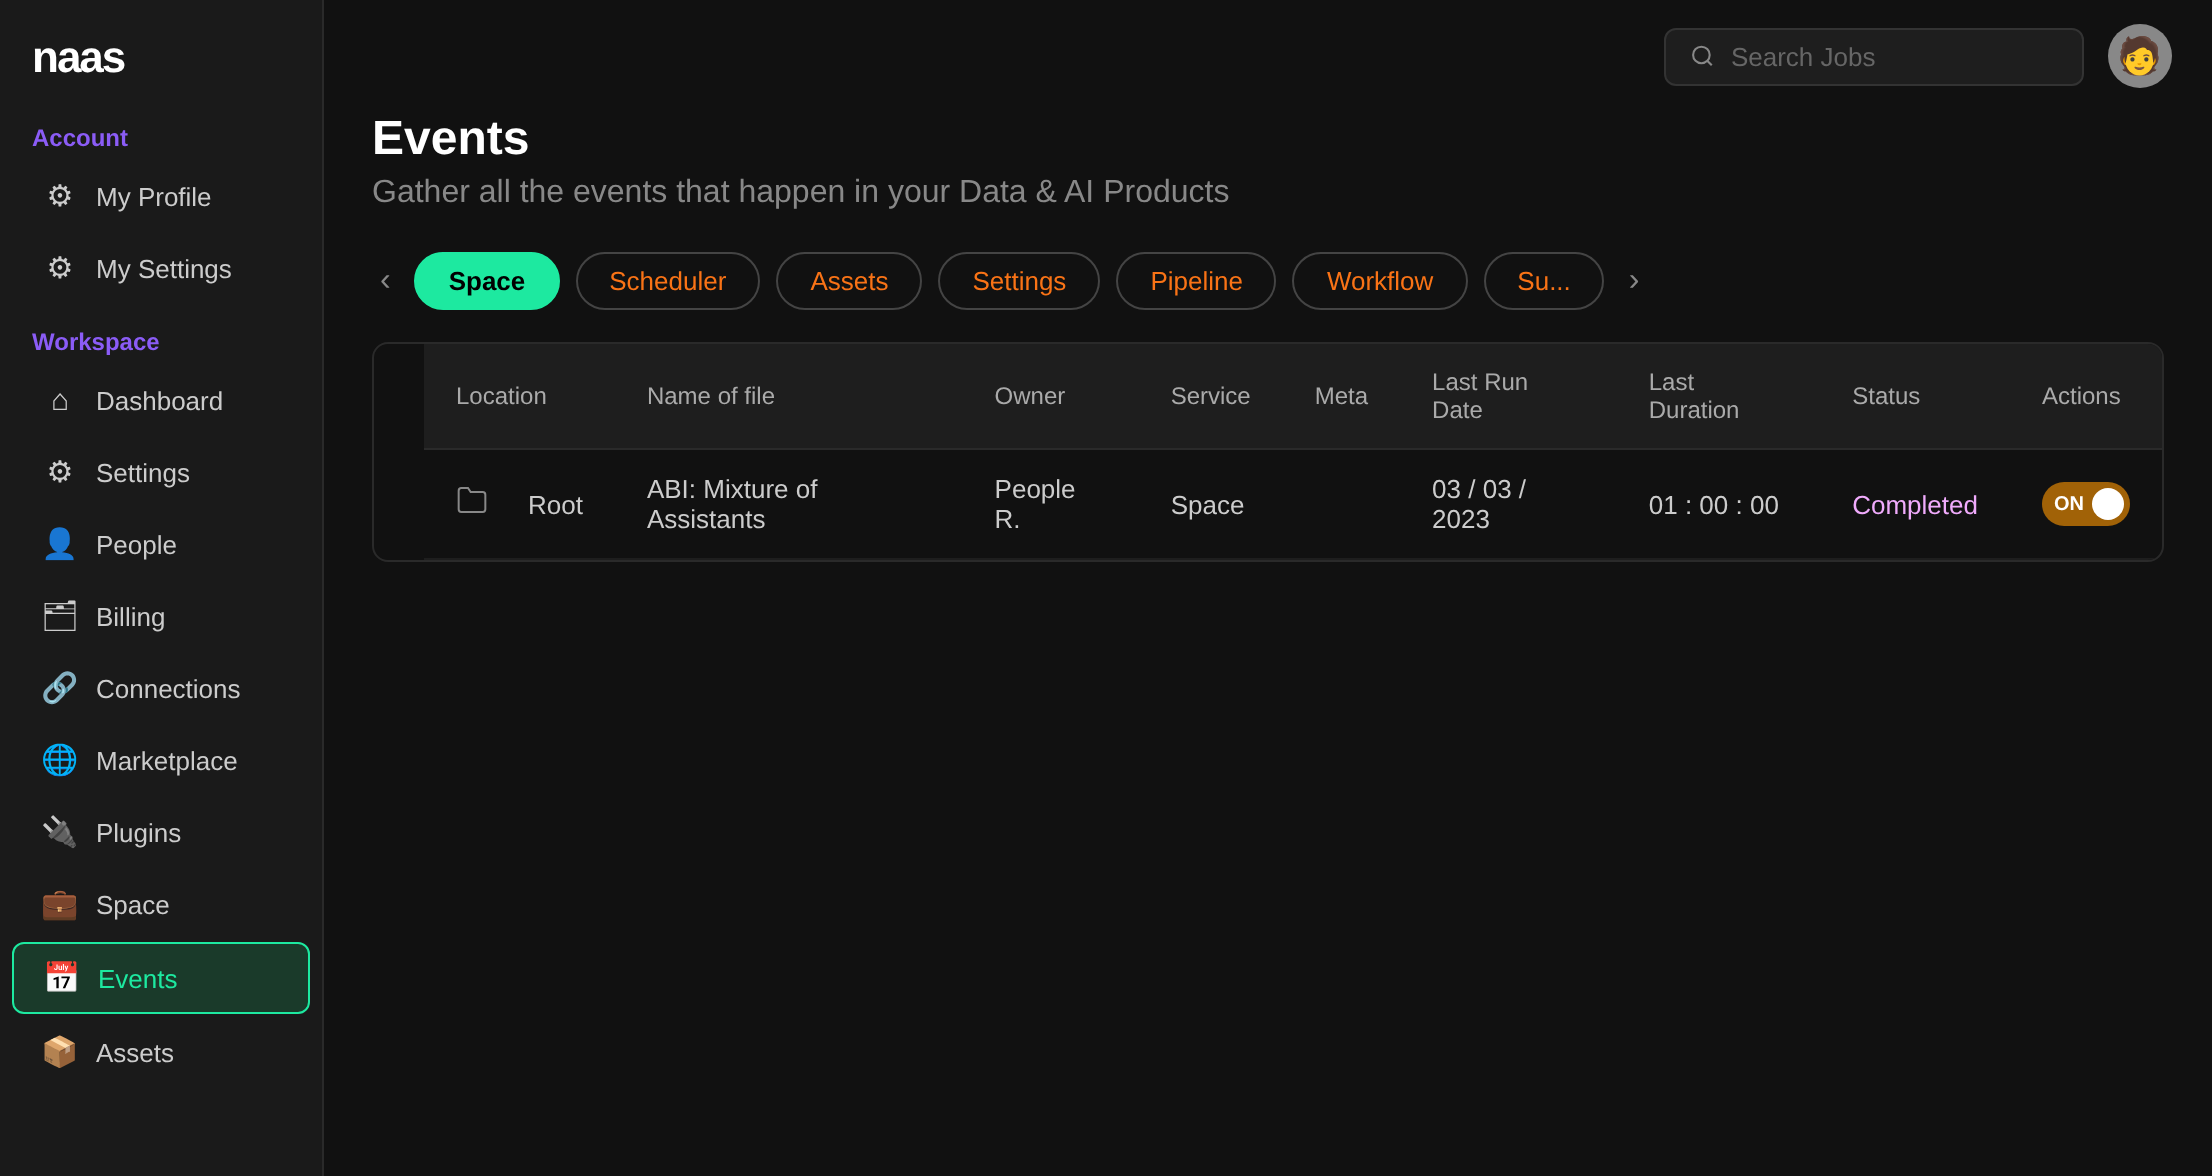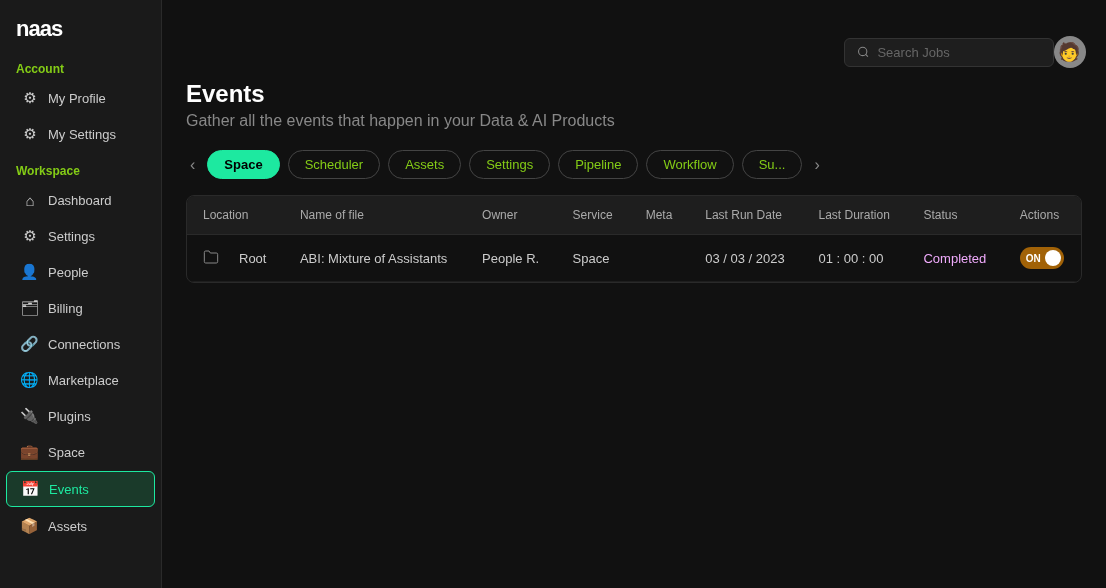--- a/index.html
+++ b/index.html
@@ -28,21 +28,21 @@
       padding: 16px 16px 8px 16px;
       font-size: 22px;
       font-weight: 800;
       color: #fff;
       letter-spacing: -1px;
     }
     .sidebar-section-label {
       padding: 12px 16px 4px 16px;
       font-size: 12px;
       font-weight: 600;
-      color: #84cc16;
+      color: #8b5cf6;
       text-transform: none;
     }
     .sidebar-item {
       display: flex;
       align-items: center;
       gap: 10px;
       padding: 9px 16px;
       cursor: pointer;
       border-radius: 6px;
       margin: 1px 6px;
@@ -72,21 +72,21 @@
       flex-direction: column;
       overflow: hidden;
     }
 
     
     .topbar {
       display: flex;
       align-items: center;
       justify-content: flex-end;
       padding: 12px 20px;
-      margin-top: 24px;
+      gap: 12px;
     }
     .search-box {
       display: flex;
       align-items: center;
       background: #1e1e1e;
       border: 1px solid #333;
       border-radius: 6px;
       padding: 6px 12px;
       gap: 8px;
       width: 210px;
@@ -135,21 +135,21 @@
       display: flex;
       align-items: center;
       gap: 8px;
       margin-bottom: 16px;
     }
     .filter-tab {
       padding: 6px 16px;
       border-radius: 20px;
       border: 1px solid #444;
       background: transparent;
-      color: #84cc16;
+      color: #f97316;
       font-size: 13px;
       cursor: pointer;
     }
     .filter-tab.active {
       background: #1de9a0;
       border-color: #1de9a0;
       color: #000;
       font-weight: 600;
     }
     .nav-arrow {
@@ -159,20 +159,21 @@
       cursor: pointer;
       font-size: 16px;
       padding: 4px;
     }
 
     
     .table-container {
       border: 1px solid #2a2a2a;
       border-radius: 8px;
       overflow: hidden;
+      padding-left: 25px;
     }
     table {
       width: 100%;
       border-collapse: collapse;
     }
     thead tr {
       background: #1e1e1e;
       border-bottom: 1px solid #2a2a2a;
     }
     thead th {

